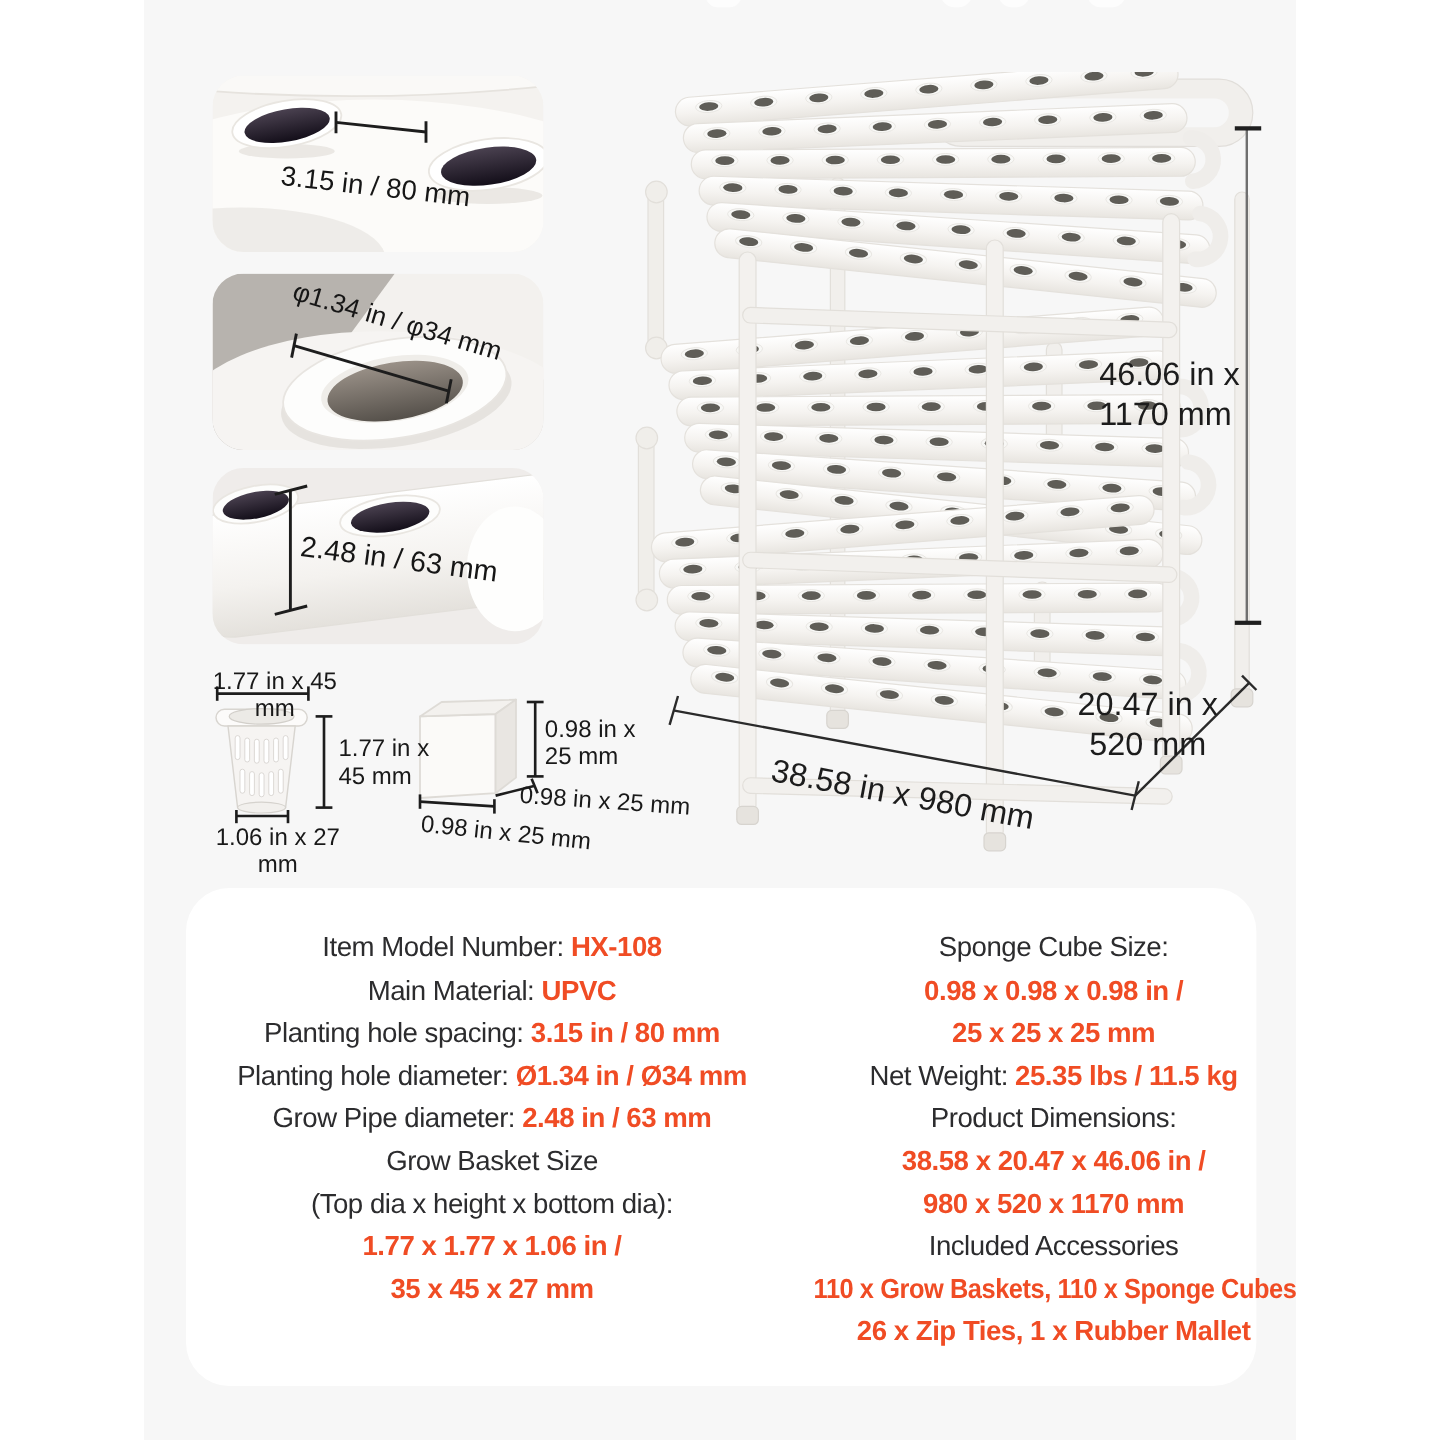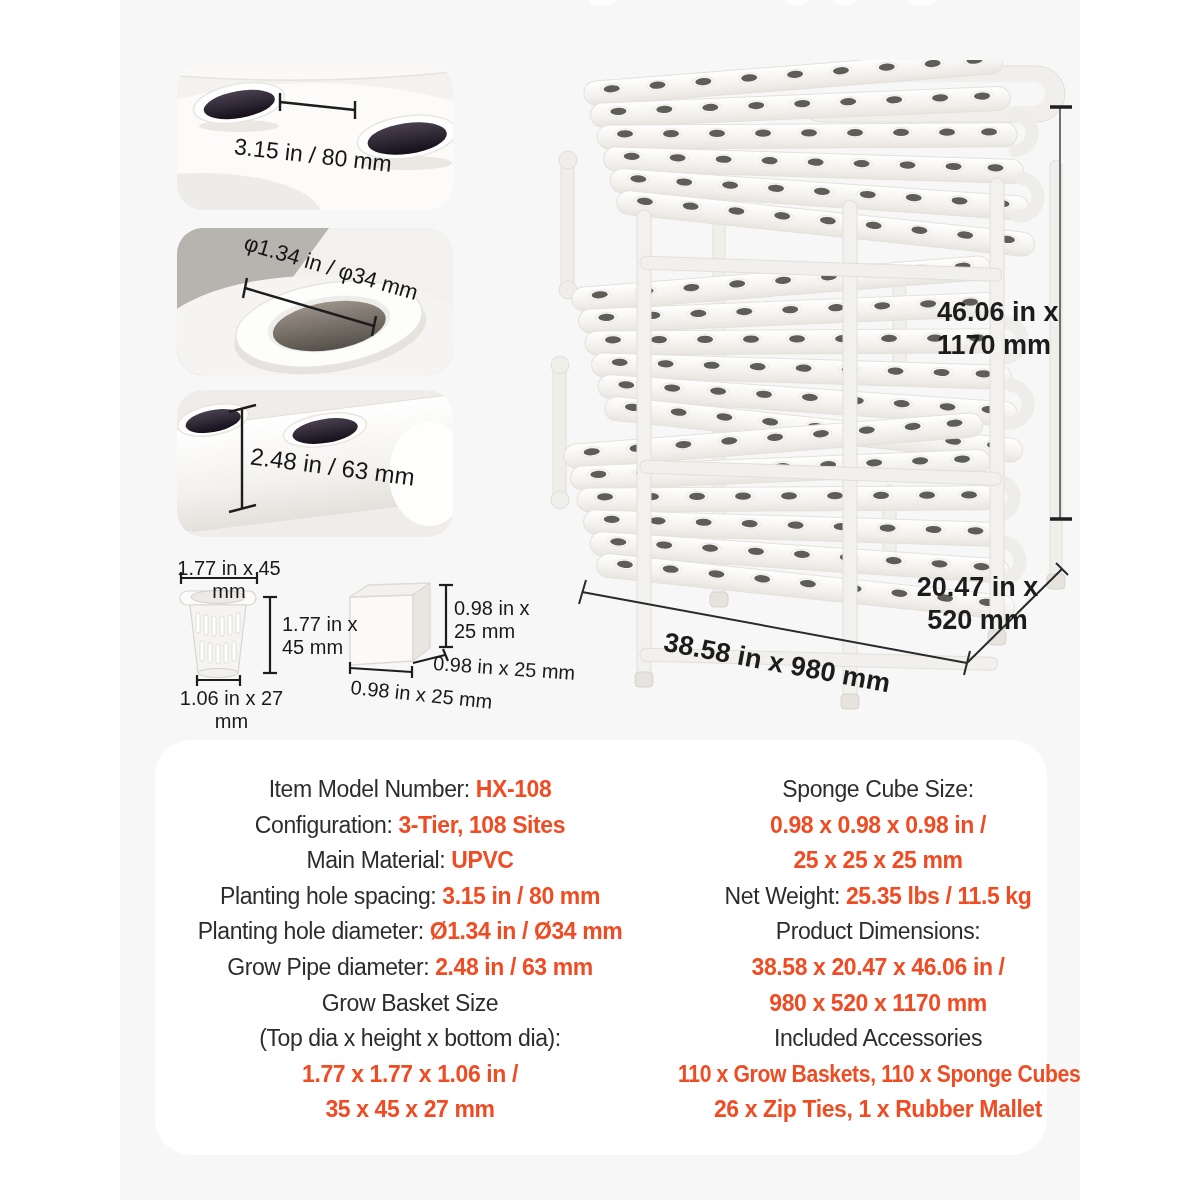--- a/index.html
+++ b/index.html
@@ -7,21 +7,21 @@
           font-family:"Liberation Sans", sans-serif;}
   .band{position:absolute;left:120px;top:0;width:960px;height:1200px;background:#f7f7f7;}
   .remnant{position:absolute;background:#fdfdfd;border-radius:12px;}
 
   
   .tile{position:absolute;left:177px;width:276px;height:147px;border-radius:26px;overflow:hidden;}
   .tile svg{position:absolute;left:0;top:0;}
   .tile-label{position:absolute;color:#161616;font-weight:500;text-align:center;line-height:1.1;}
 
   
-  .main-figure{position:absolute;left:545px;top:60px;width:560px;height:660px;font-weight:bold;}
+  .main-figure{position:absolute;left:524px;top:60px;width:560px;height:660px;}
   .main-figure svg{position:absolute;left:0;top:0;}
   .fig-label{position:absolute;color:#1c1c1c;font-size:27px;line-height:33px;white-space:pre-line;}
 
   
   .accessories{position:absolute;left:160px;top:545px;width:410px;height:170px;}
   .accessories svg{position:absolute;left:0;top:0;}
   .acc-label{position:absolute;color:#191919;font-size:20px;line-height:23px;white-space:pre-line;}
 
   
   .spec-panel{position:absolute;left:155px;top:740px;width:892px;height:415px;background:#ffffff;border-radius:36px;}
@@ -302,21 +302,20 @@
     <div class="acc-label" style="left:14px;top:142px;width:115px;text-align:center;">1.06 in x 27 mm</div>
     <div class="acc-label" style="left:294px;top:52px;">0.98 in x
 25 mm</div>
     <div class="acc-label" style="left:273px;top:112px;white-space:nowrap;transform:rotate(4deg);">0.98 in x 25 mm</div>
     <div class="acc-label" style="left:192px;top:131px;white-space:nowrap;transform:rotate(6deg);transform-origin:left top;">0.98 in x 25 mm</div>
   </div>
 
   <div class="spec-panel">
     <div class="spec-col col-left">
       <div class="spec-row"><span class="sl">Item Model Number: </span><span class="sv">HX-108</span></div>
-      <div class="spec-row"><span class="sl">Configuration: </span><span class="sv">3-Tier, 108 Sites</span></div>
       <div class="spec-row"><span class="sl">Main Material: </span><span class="sv">UPVC</span></div>
       <div class="spec-row"><span class="sl">Planting hole spacing: </span><span class="sv">3.15 in / 80 mm</span></div>
       <div class="spec-row"><span class="sl">Planting hole diameter: </span><span class="sv">Ø1.34 in / Ø34 mm</span></div>
       <div class="spec-row"><span class="sl">Grow Pipe diameter: </span><span class="sv">2.48 in / 63 mm</span></div>
       <div class="spec-row"><span class="sl">Grow Basket Size</span><span class="sv"></span></div>
       <div class="spec-row"><span class="sl">(Top dia x height x bottom dia):</span><span class="sv"></span></div>
       <div class="spec-row"><span class="sl"></span><span class="sv">1.77 x 1.77 x 1.06 in /</span></div>
       <div class="spec-row"><span class="sl"></span><span class="sv">35 x 45 x 27 mm</span></div>
     </div>
     <div class="spec-col col-right">

